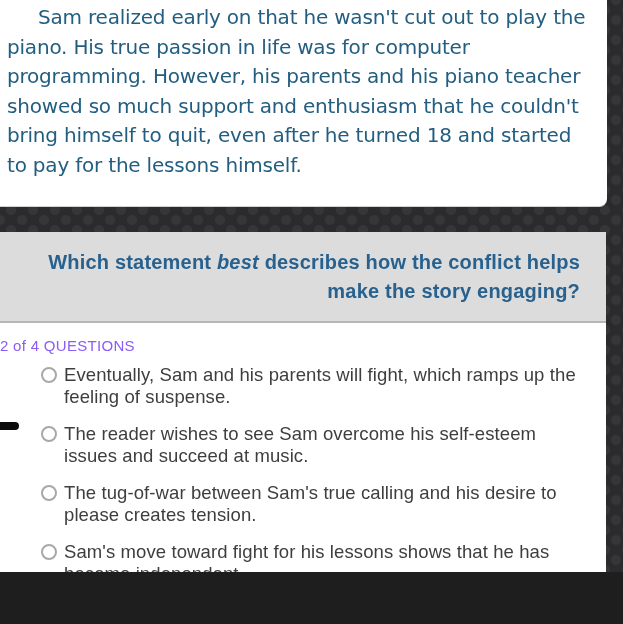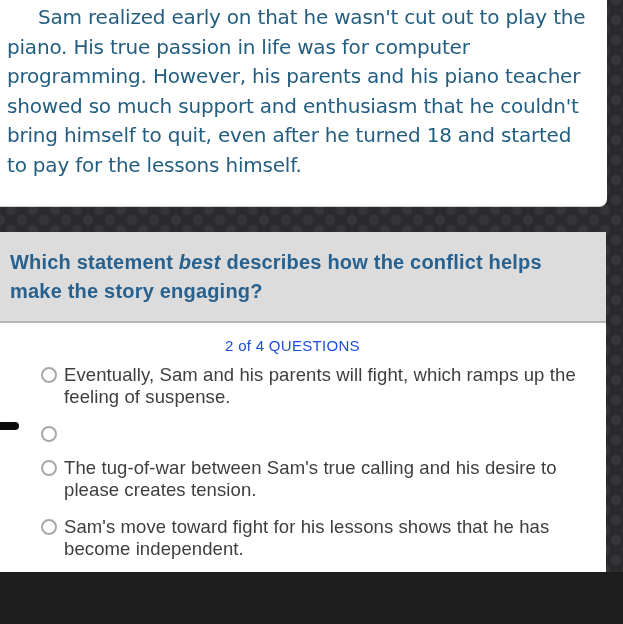--- a/index.html
+++ b/index.html
@@ -48,37 +48,38 @@
     width: 606px;
     height: 91px;
     background: #dcdcdc;
     border-bottom: 2px solid #b6b6b6;
     padding: 16px 26px 0 10px;
     font-weight: bold;
     font-size: 20px;
     line-height: 29px;
     letter-spacing: 0.2px;
     color: #28618e;
+    text-align: right;
   }
   .question-header em { font-style: italic; }
 
   
   .options-panel {
     position: absolute;
     top: 323px; left: 0;
     width: 606px;
     height: 301px;
     background: #ffffff;
   }
   .progress {
-    text-align: center;
+    text-align: left;
     padding: 14px 21px 0 0;
     font-size: 15px;
     letter-spacing: 0.3px;
-    color: #1d4ed8;
+    color: #8b5cf6;
   }
   .options { padding-top: 10px; }
   .option {
     display: flex;
     align-items: flex-start;
     padding: 0 0 15px 41px;
     cursor: pointer;
   }
   .radio {
     flex: none;
@@ -126,20 +127,21 @@
 
     <div class="options">
 
       <div class="option">
         <span class="radio"></span>
         <span class="option-text">Eventually, Sam and his parents will fight, which ramps up the feeling of suspense.</span>
       </div>
 
       <div class="option">
         <span class="radio"></span>
+        <span class="option-text">The reader wishes to see Sam overcome his self-esteem issues and succeed at music.</span>
       </div>
 
       <div class="option">
         <span class="radio"></span>
         <span class="option-text">The tug-of-war between Sam's true calling and his desire to please creates tension.</span>
       </div>
 
       <div class="option">
         <span class="radio"></span>
         <span class="option-text">Sam's move toward fight for his lessons shows that he has become independent.</span>

